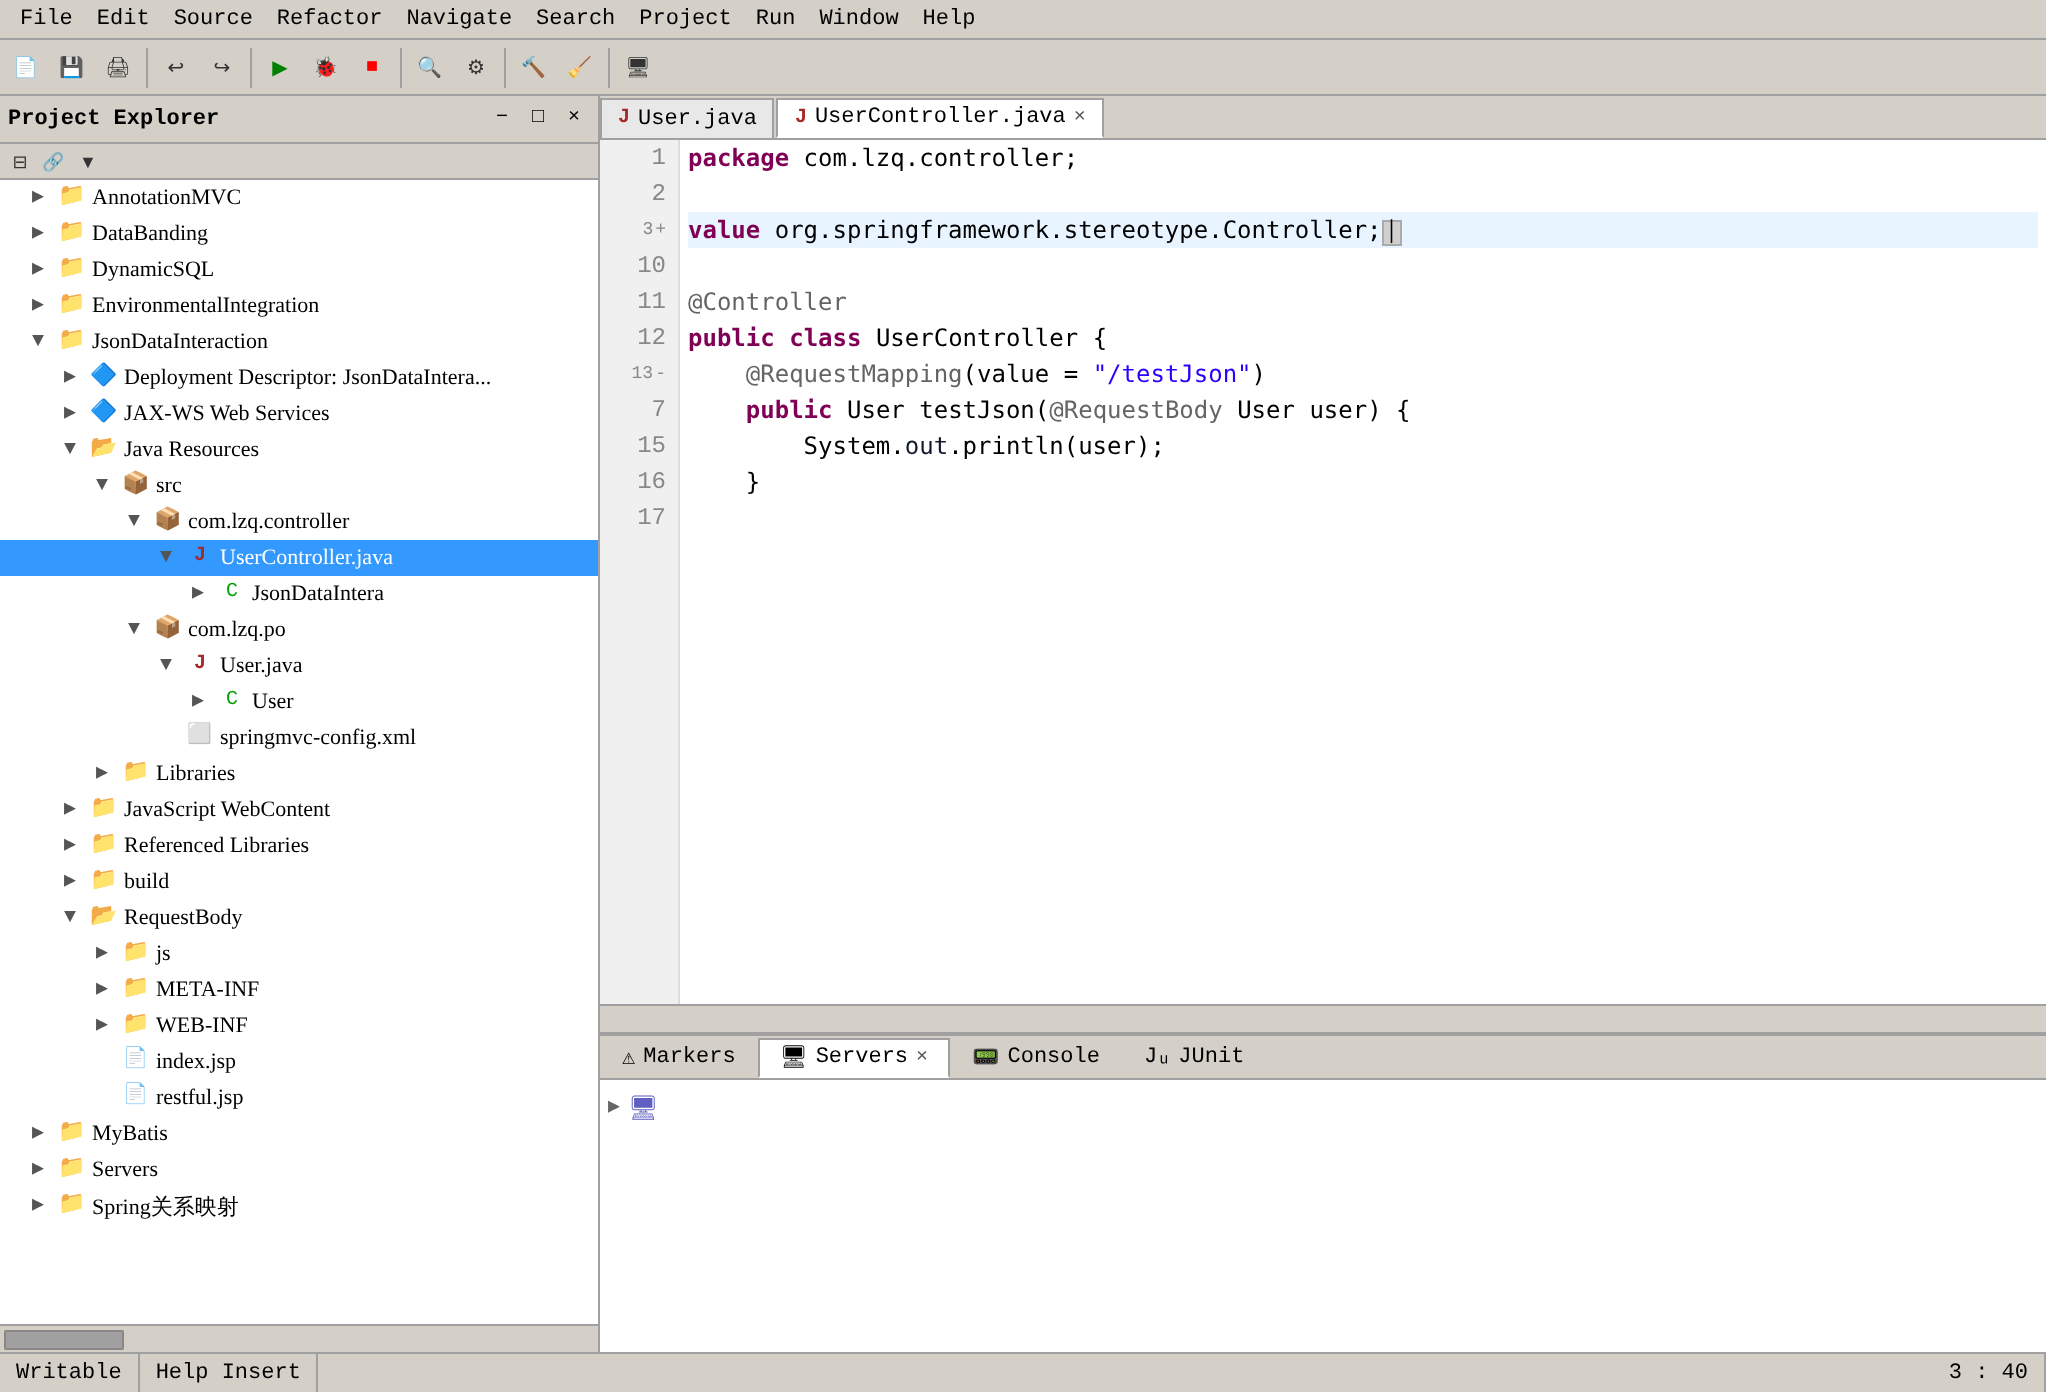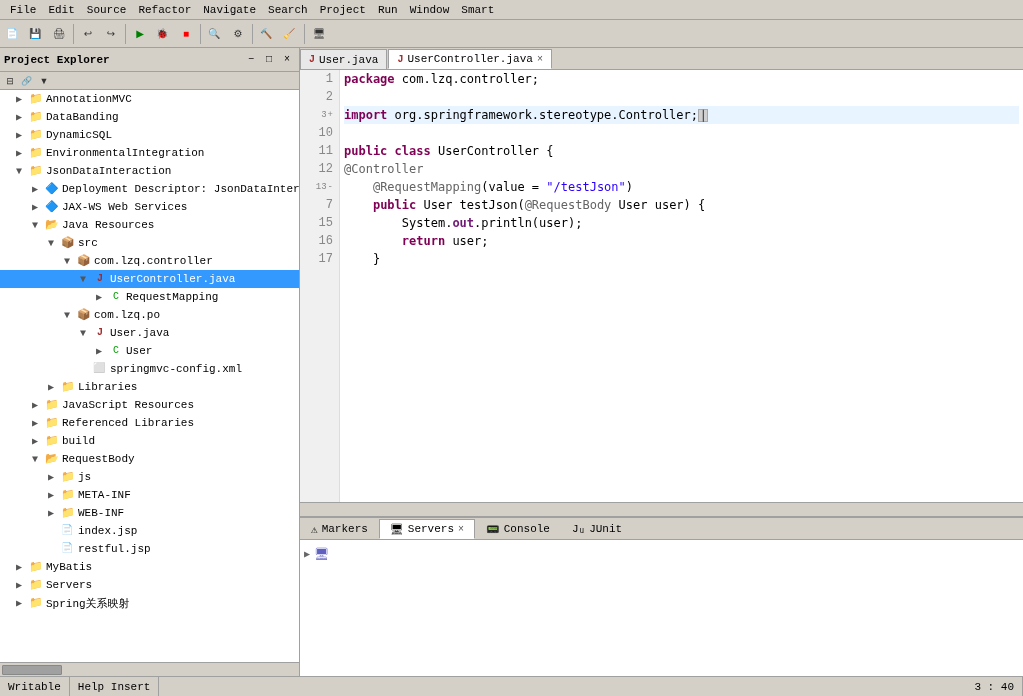--- a/index.html
+++ b/index.html
@@ -25,21 +25,21 @@
     .panel-icon-btn { width: 16px; height: 16px; cursor: pointer; font-size: 10px; display: flex; align-items: center; justify-content: center; }
 
     
     .tree-container { flex: 1; overflow-y: auto; overflow-x: auto; background: #fff; }
     .tree-item { display: flex; align-items: center; height: 18px; padding-left: 0; cursor: pointer; white-space: nowrap; font-size: 12px; }
     .tree-item.selected { background: #3399ff; color: #fff; }
     .tree-item.selected .item-label { color: #fff; }
     .tree-indent { display: inline-block; width: 16px; flex-shrink: 0; }
     .tree-arrow { display: inline-block; width: 12px; flex-shrink: 0; font-size: 10px; color: #555; }
     .tree-icon { display: inline-block; width: 16px; height: 16px; flex-shrink: 0; margin-right: 2px; font-size: 11px; text-align: center; line-height: 16px; }
-    .item-label { font-size: 11px; color: #000; }
+    .item-label { font-size: 11px; color: #000; font-family: Liberation Serif, serif; }
 
     
     .right-panel { flex: 1; display: flex; flex-direction: column; overflow: hidden; background: #fff; }
 
     
     .editor-tabs { background: #d4d0c8; height: 22px; display: flex; align-items: flex-end; padding: 0 0; border-bottom: 1px solid #a0a0a0; flex-shrink: 0; }
     .editor-tab { height: 20px; padding: 0 8px; display: flex; align-items: center; gap: 4px; background: #e8e8e8; border: 1px solid #a0a0a0; border-bottom: none; cursor: pointer; font-size: 11px; margin-right: 1px; }
     .editor-tab.active { background: #fff; border-bottom: 1px solid #fff; }
     .tab-close { font-size: 10px; cursor: pointer; color: #555; }
 
@@ -47,21 +47,21 @@
     .editor-area { flex: 1; display: flex; overflow: hidden; background: #fff; }
     .line-numbers { width: 40px; background: #f0f0f0; border-right: 1px solid #ddd; padding: 0; flex-shrink: 0; overflow: hidden; }
     .line-number { height: 18px; text-align: right; padding-right: 6px; font-size: 12px; color: #888; line-height: 18px; display: flex; align-items: center; justify-content: flex-end; }
     .line-number.has-marker { position: relative; }
     .code-content { flex: 1; overflow: auto; padding: 0 4px; }
     .code-line { height: 18px; line-height: 18px; white-space: pre; font-size: 12px; font-family: 'Consolas', monospace; }
     .code-line.highlighted { background: #e8f4ff; }
 
     
     .kw { color: #7f0055; font-weight: bold; }
-    .kw2 { color: #701a75; font-weight: bold; }
+    .kw2 { color: #0f172a; font-weight: normal; }
     .annotation { color: #646464; }
     .string { color: #2a00ff; }
 
     
     .bottom-panel { height: 160px; border-top: 2px solid #a0a0a0; display: flex; flex-direction: column; background: #fff; flex-shrink: 0; }
     .bottom-tabs { background: #d4d0c8; height: 22px; display: flex; align-items: flex-end; border-bottom: 1px solid #a0a0a0; padding: 0; }
     .bottom-tab { height: 20px; padding: 0 10px; display: flex; align-items: center; gap: 4px; background: #d4d0c8; border: 1px solid transparent; cursor: pointer; font-size: 11px; }
     .bottom-tab.active { background: #fff; border: 1px solid #a0a0a0; border-bottom: 1px solid #fff; }
     .bottom-content { flex: 1; overflow: auto; padding: 4px; }
     .server-row { display: flex; align-items: center; height: 20px; gap: 4px; font-size: 11px; }
@@ -91,21 +91,21 @@
 <div class="menu-bar">
   <span class="menu-item">File</span>
   <span class="menu-item">Edit</span>
   <span class="menu-item">Source</span>
   <span class="menu-item">Refactor</span>
   <span class="menu-item">Navigate</span>
   <span class="menu-item">Search</span>
   <span class="menu-item">Project</span>
   <span class="menu-item">Run</span>
   <span class="menu-item">Window</span>
-  <span class="menu-item">Smart</span>
+  <span class="menu-item">Help</span>
 </div>
 
 <div class="toolbar">
   <button class="toolbar-btn">📄</button>
   <button class="toolbar-btn">💾</button>
   <button class="toolbar-btn">🖨</button>
   <div class="toolbar-sep"></div>
   <button class="toolbar-btn">↩</button>
   <button class="toolbar-btn">↪</button>
   <div class="toolbar-sep"></div>
@@ -233,21 +233,21 @@
 
       <div class="tree-item">
         <span class="tree-indent"></span>
         <span class="tree-indent"></span>
         <span class="tree-indent"></span>
         <span class="tree-indent"></span>
         <span class="tree-indent"></span>
         <span class="tree-indent"></span>
         <span class="tree-arrow">▶</span>
         <span class="tree-icon" style="color:#00a000; font-size:10px;">C</span>
-        <span class="item-label">RequestMapping</span>
+        <span class="item-label">JsonDataIntera</span>
       </div>
 
       <div class="tree-item">
         <span class="tree-indent"></span>
         <span class="tree-indent"></span>
         <span class="tree-indent"></span>
         <span class="tree-indent"></span>
         <span class="tree-arrow">▼</span>
         <span class="tree-icon" style="color:#dcb400">📦</span>
         <span class="item-label">com.lzq.po</span>
@@ -294,21 +294,21 @@
         <span class="tree-arrow">▶</span>
         <span class="tree-icon">📁</span>
         <span class="item-label">Libraries</span>
       </div>
 
       <div class="tree-item">
         <span class="tree-indent"></span>
         <span class="tree-indent"></span>
         <span class="tree-arrow">▶</span>
         <span class="tree-icon">📁</span>
-        <span class="item-label">JavaScript Resources</span>
+        <span class="item-label">JavaScript WebContent</span>
       </div>
 
       <div class="tree-item">
         <span class="tree-indent"></span>
         <span class="tree-indent"></span>
         <span class="tree-arrow">▶</span>
         <span class="tree-icon">📁</span>
         <span class="item-label">Referenced Libraries</span>
       </div>
 
@@ -454,28 +454,27 @@
                 <span>16</span>
               </div>
             <div class="line-number">
                 <span>17</span>
               </div>
           </div>
 
           <div class="code-content">
             <div class="code-line"><span class="kw">package</span><span> com.lzq.controller;</span></div>
             <div class="code-line">&nbsp;</div>
-            <div class="code-line highlighted"><span class="kw">import</span><span> org.springframework.stereotype.Controller;</span><span style="background:#d0d0d0; padding:0 1px; font-size:10px; border:1px solid #aaa;">│</span></div>
+            <div class="code-line highlighted"><span class="kw">value</span><span> org.springframework.stereotype.Controller;</span><span style="background:#d0d0d0; padding:0 1px; font-size:10px; border:1px solid #aaa;">│</span></div>
             <div class="code-line">&nbsp;</div>
+            <div class="code-line"><span class="annotation">@Controller</span></div>
             <div class="code-line"><span class="kw">public</span><span> </span><span class="kw">class</span><span> UserController {</span></div>
-            <div class="code-line"><span class="annotation">@Controller</span></div>
             <div class="code-line"><span>    </span><span class="annotation">@RequestMapping</span><span>(value = </span><span class="string">"/testJson"</span><span>)</span></div>
             <div class="code-line"><span>    </span><span class="kw">public</span><span> User testJson(</span><span class="annotation">@RequestBody</span><span> User user) {</span></div>
             <div class="code-line"><span>        System.</span><span class="kw2">out</span><span>.println(user);</span></div>
-            <div class="code-line"><span>        </span><span class="kw">return</span><span> user;</span></div>
             <div class="code-line"><span>    }</span></div>
           </div>
         </div>
 
         <div class="horizontal-scroll"></div>
 
         <div class="bottom-panel">
           <div class="bottom-tabs">
             <div class="bottom-tab">
               <span>⚠</span>

